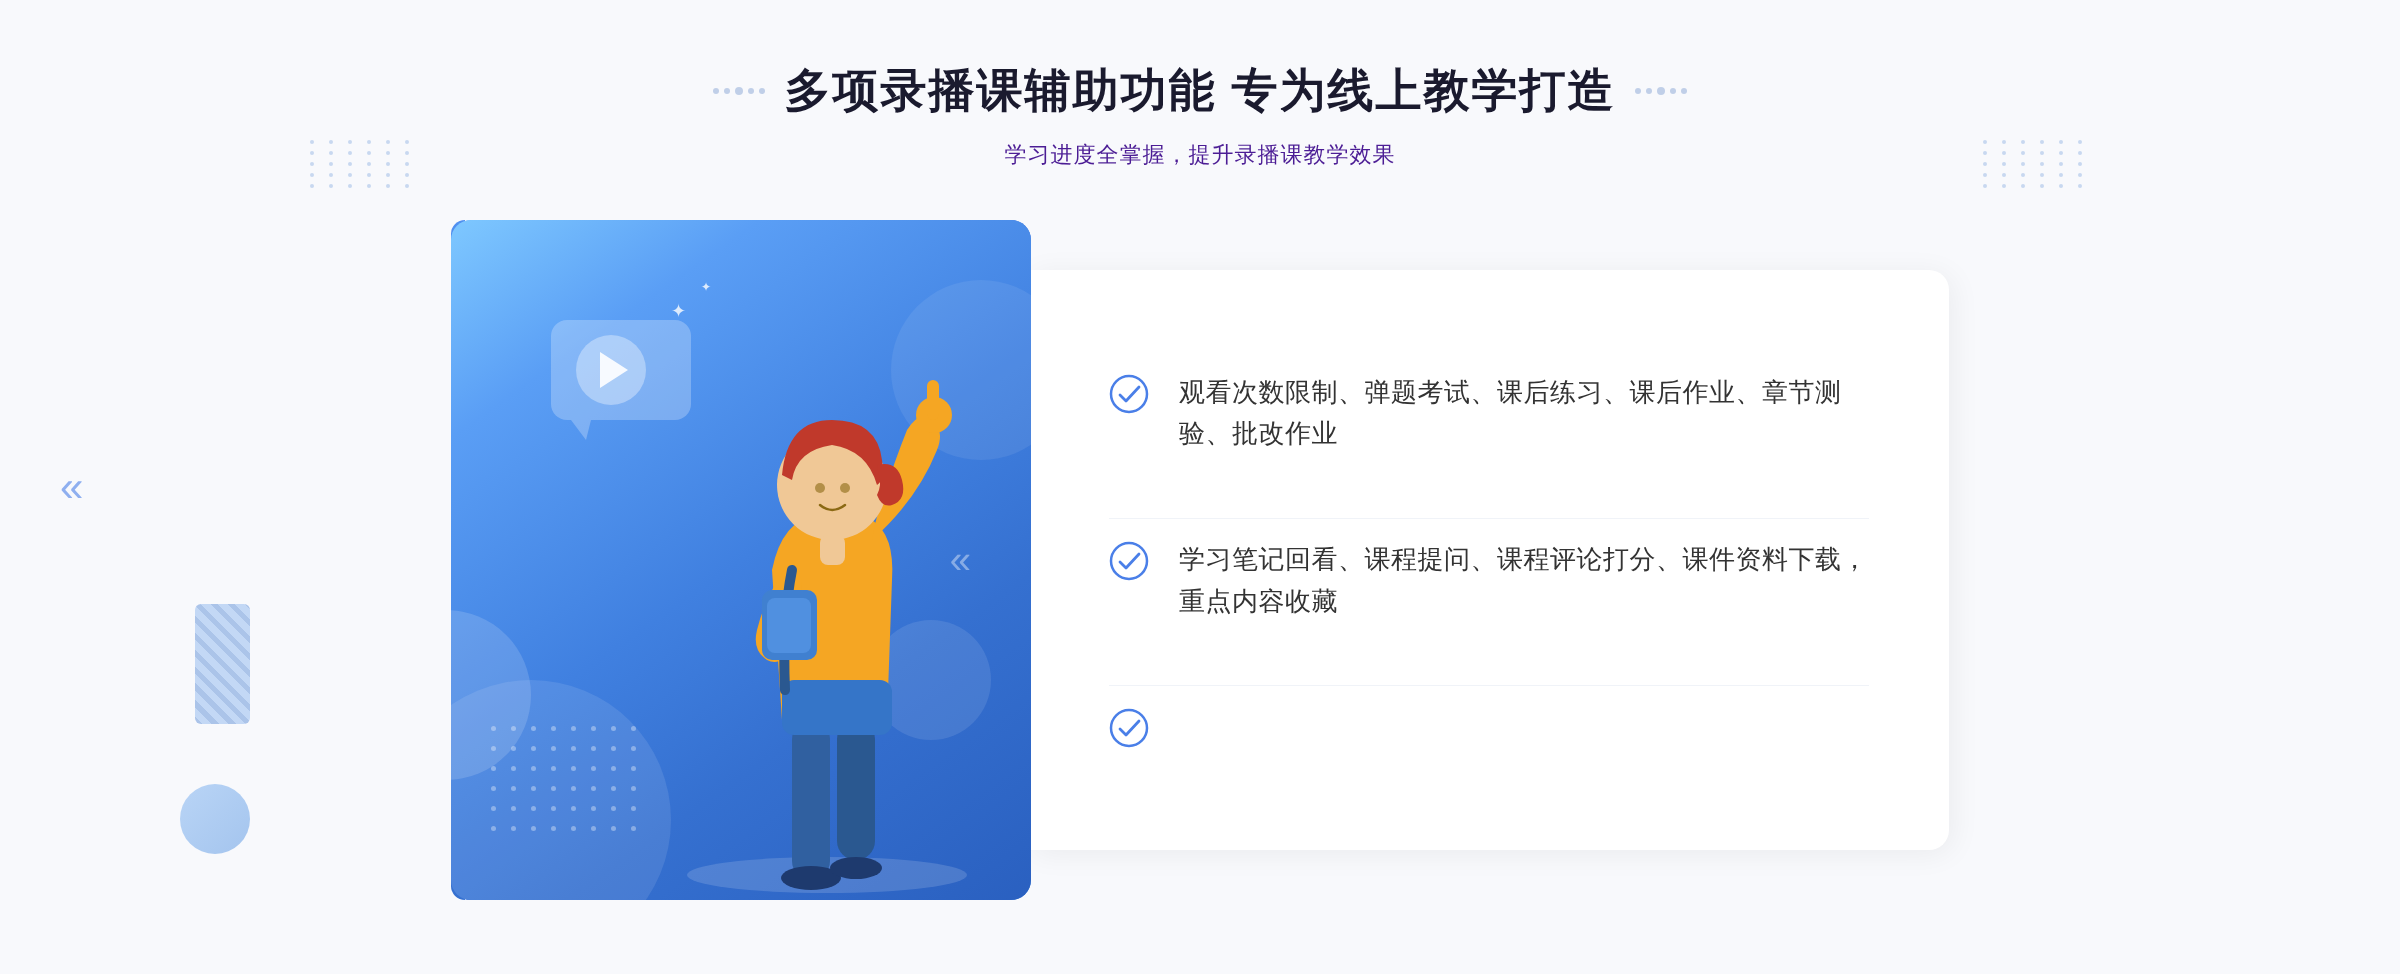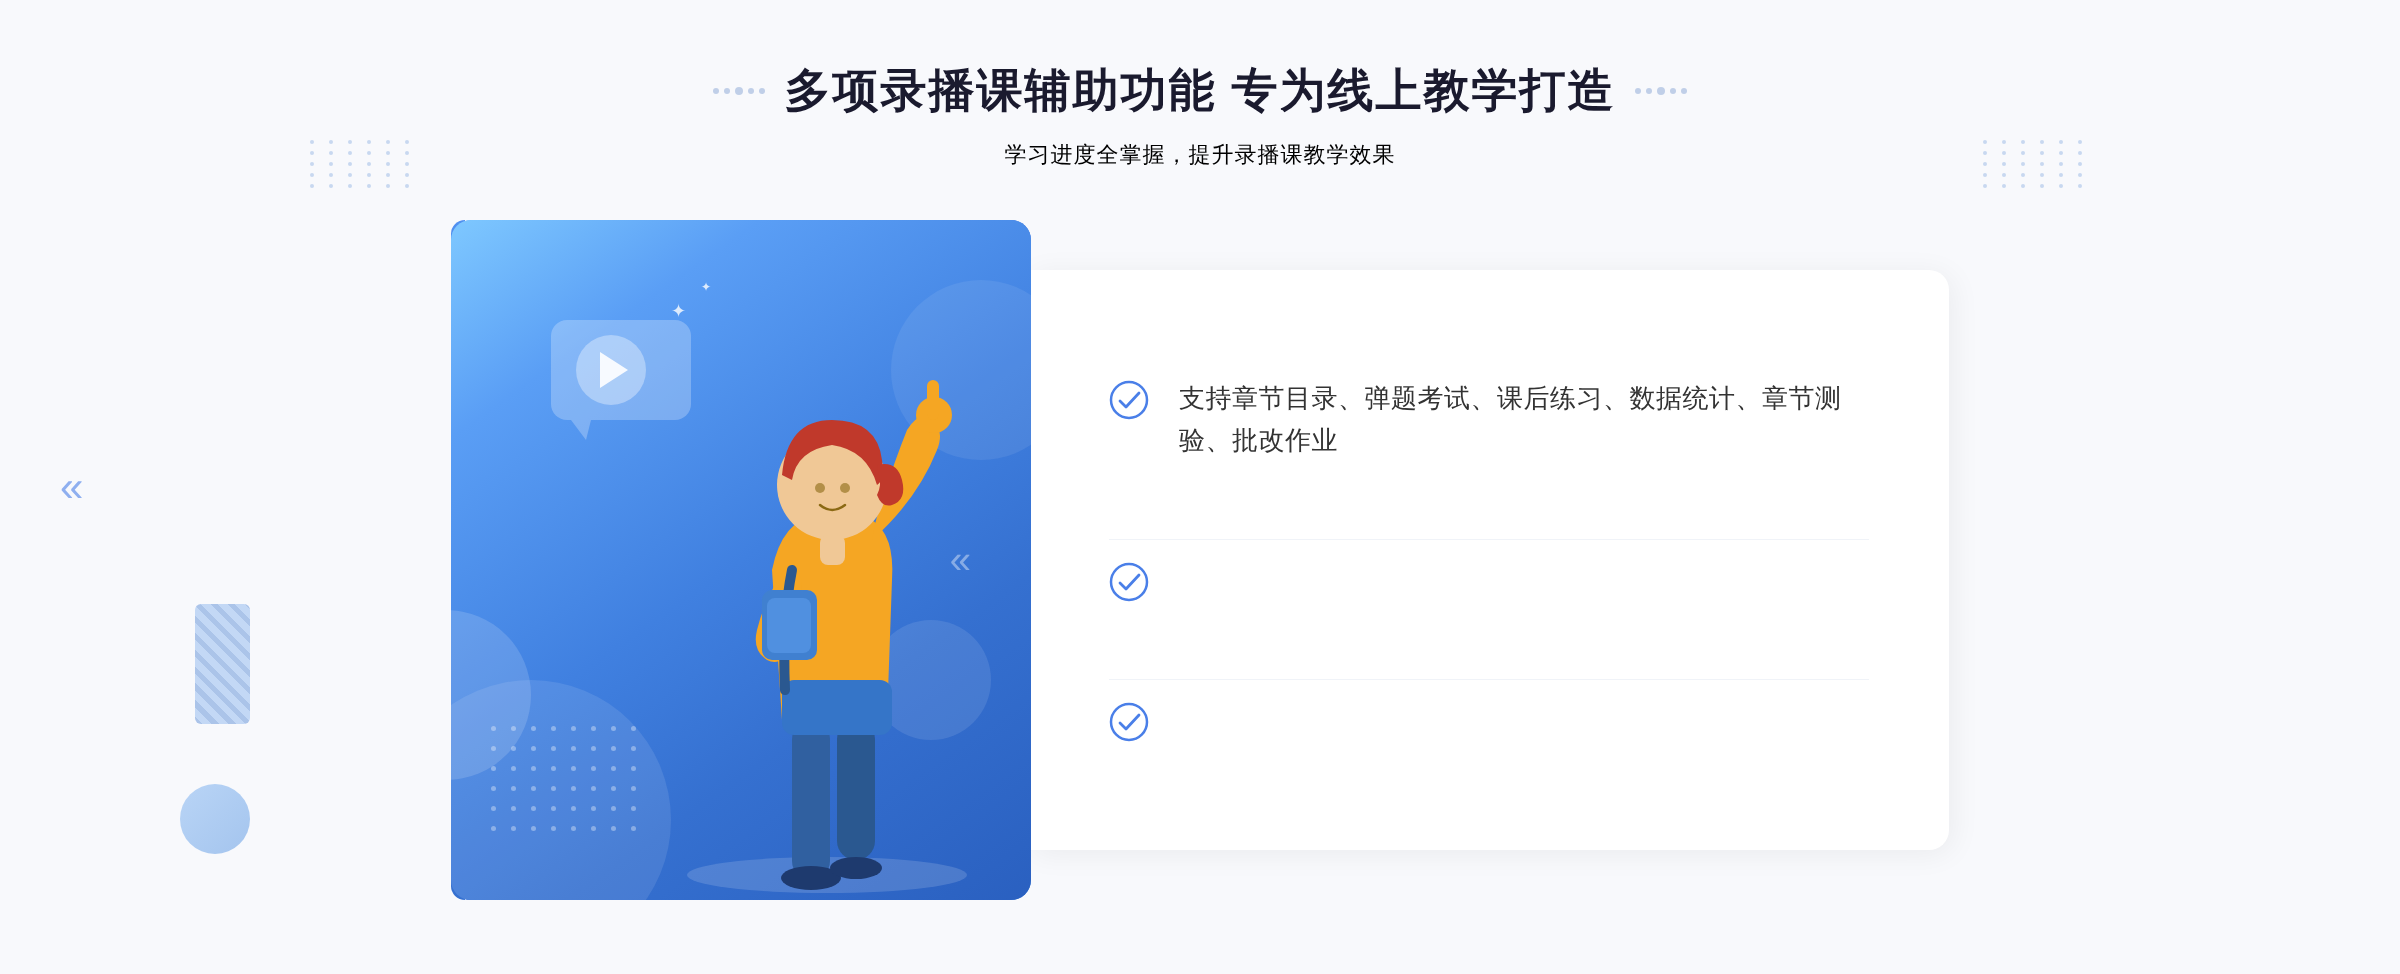--- a/index.html
+++ b/index.html
@@ -83,21 +83,21 @@
 
     .header-title {
       font-size: 46px;
       font-weight: 600;
       color: #1a1a2e;
       letter-spacing: 2px;
     }
 
     .header-subtitle {
       font-size: 22px;
-      color: #000000;
+      color: #4c1d95;
       letter-spacing: 1px;
     }
 
     
     .main-content {
       display: flex;
       align-items: center;
       justify-content: center;
       width: 1600px;
       gap: 0;
@@ -557,27 +557,28 @@
 
       </div>
     </div>
 
     <div class="features-panel" id="featuresPanel">
         <div class="feature-item">
           <div class="check-icon"><svg viewBox="0 0 40 40" xmlns="http://www.w3.org/2000/svg">
     <circle cx="20" cy="20" r="18" fill="none" stroke="#4a7fe8" stroke-width="2.5"></circle>
     <polyline points="11,21 17,27 30,13" fill="none" stroke="#4a7fe8" stroke-width="2.8" stroke-linecap="round" stroke-linejoin="round"></polyline>
   </svg></div>
-          <div class="feature-text">支持章节目录、弹题考试、课后练习、数据统计、章节测验、批改作业</div>
+          <div class="feature-text">观看次数限制、弹题考试、课后练习、课后作业、章节测验、批改作业</div>
         </div>
         <div class="feature-item">
           <div class="check-icon"><svg viewBox="0 0 40 40" xmlns="http://www.w3.org/2000/svg">
     <circle cx="20" cy="20" r="18" fill="none" stroke="#4a7fe8" stroke-width="2.5"></circle>
     <polyline points="11,21 17,27 30,13" fill="none" stroke="#4a7fe8" stroke-width="2.8" stroke-linecap="round" stroke-linejoin="round"></polyline>
   </svg></div>
+          <div class="feature-text">学习笔记回看、课程提问、课程评论打分、课件资料下载，重点内容收藏</div>
         </div>
         <div class="feature-item">
           <div class="check-icon"><svg viewBox="0 0 40 40" xmlns="http://www.w3.org/2000/svg">
     <circle cx="20" cy="20" r="18" fill="none" stroke="#4a7fe8" stroke-width="2.5"></circle>
     <polyline points="11,21 17,27 30,13" fill="none" stroke="#4a7fe8" stroke-width="2.8" stroke-linecap="round" stroke-linejoin="round"></polyline>
   </svg></div>
         </div>
       </div>
 
   </div>

